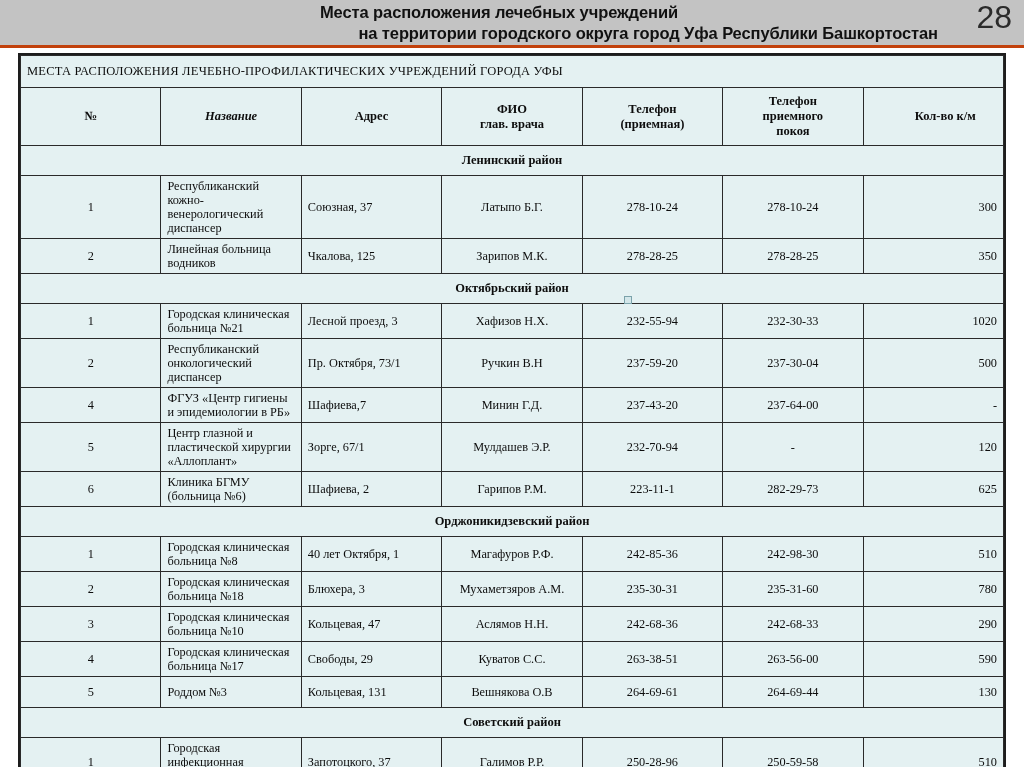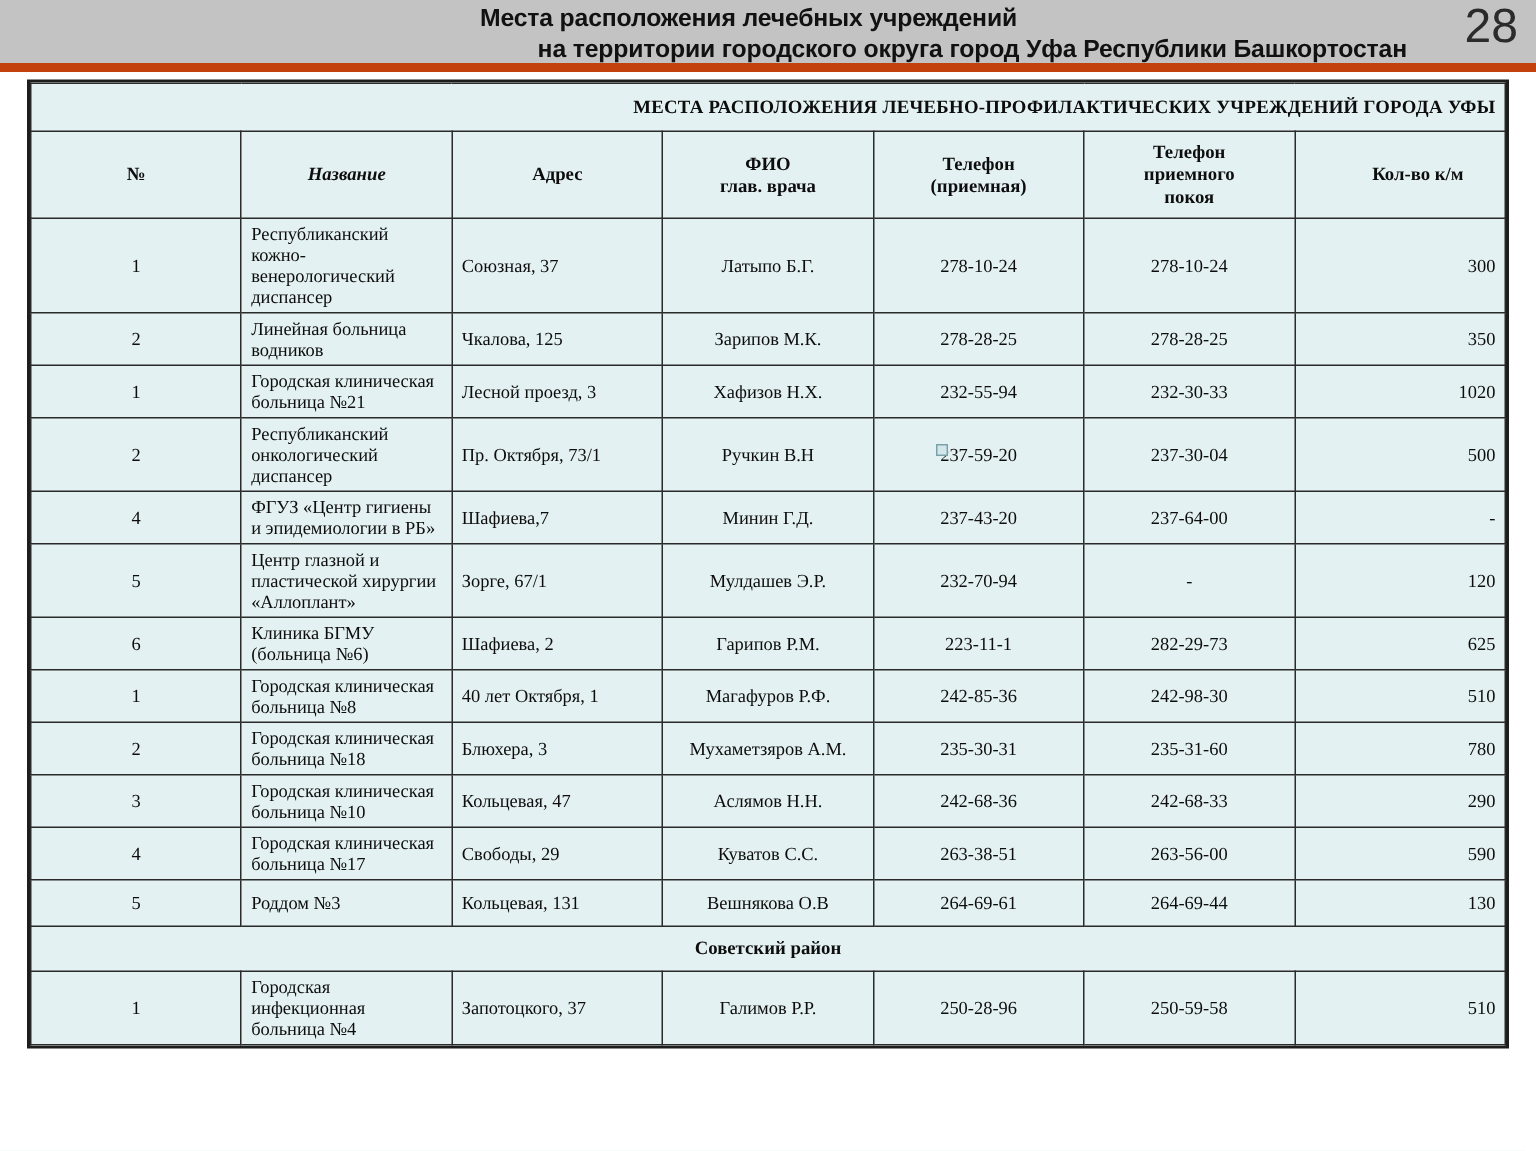--- a/index.html
+++ b/index.html
@@ -16,21 +16,21 @@
     -webkit-font-smoothing: antialiased;
   }
 
   
   .slide-header {
     position: relative;
     width: 1024px;
     height: 48px;
     background: #c3c3c3;
     box-sizing: border-box;
-    border-bottom: 6px solid #c2410c;
+    border-bottom: 3px solid #c2410c;
   }
   .slide-title {
     position: absolute;
     left: 60px;
     right: 86px;
     top: 2px;
     text-align: center;
     font-family: "Liberation Sans", "DejaVu Sans", sans-serif;
     font-weight: bold;
     font-size: 16.5px;
@@ -68,22 +68,22 @@
   table.lpu td, table.lpu th {
     border: 1px solid #2a2a2a;
     box-sizing: border-box;
     color: #0d0d0d;
     background: #e4f1f2;
   }
 
   
   .banner td {
     background: #b7dde0;
-    text-align: right;
-    font-weight: bold;
+    text-align: left;
+    font-weight: normal;
     font-size: 12.5px;
     letter-spacing: 0.2px;
     height: 32px;
     padding: 4px 6px;
     border-bottom: 2px solid #1d1d1d;
   }
 
   
   .colhead th {
     background: #e4f1f2;
@@ -178,37 +178,43 @@
           <span>Телефон</span>
           <span class="sub">(приемная)</span>
         </th>
         <th class="h-tel2">
           <span>Телефон</span>
           <span class="sub">приемного</span>
           <span class="sub">покоя</span>
         </th>
         <th class="h-beds">Кол-во к/м</th>
       </tr>
+    <tr class="district">
+          <td colspan="7">Ленинский район</td>
+        </tr>
         <tr class="data">
           <td class="c-num">1</td>
           <td class="c-name">Республиканский кожно-венерологический диспансер</td>
           <td class="c-addr">Союзная, 37</td>
           <td class="c-fio">Латыпо Б.Г.</td>
           <td class="c-tel1">278-10-24</td>
           <td class="c-tel2">278-10-24</td>
           <td class="c-beds">300</td>
         </tr>
         <tr class="data">
           <td class="c-num">2</td>
           <td class="c-name">Линейная больница водников</td>
           <td class="c-addr">Чкалова, 125</td>
           <td class="c-fio">Зарипов М.К.</td>
           <td class="c-tel1">278-28-25</td>
           <td class="c-tel2">278-28-25</td>
           <td class="c-beds">350</td>
+        </tr>
+        <tr class="district">
+          <td colspan="7">Октябрьский район</td>
         </tr>
         <tr class="data">
           <td class="c-num">1</td>
           <td class="c-name">Городская клиническая больница №21</td>
           <td class="c-addr">Лесной проезд, 3</td>
           <td class="c-fio">Хафизов Н.Х.</td>
           <td class="c-tel1">232-55-94</td>
           <td class="c-tel2">232-30-33</td>
           <td class="c-beds">1020</td>
         </tr>
@@ -241,20 +247,23 @@
         </tr>
         <tr class="data">
           <td class="c-num">6</td>
           <td class="c-name">Клиника БГМУ (больница №6)</td>
           <td class="c-addr">Шафиева, 2</td>
           <td class="c-fio">Гарипов Р.М.</td>
           <td class="c-tel1">223-11-1</td>
           <td class="c-tel2">282-29-73</td>
           <td class="c-beds">625</td>
         </tr>
+        <tr class="district">
+          <td colspan="7">Орджоникидзевский район</td>
+        </tr>
         <tr class="data">
           <td class="c-num">1</td>
           <td class="c-name">Городская клиническая больница №8</td>
           <td class="c-addr">40 лет Октября, 1</td>
           <td class="c-fio">Магафуров Р.Ф.</td>
           <td class="c-tel1">242-85-36</td>
           <td class="c-tel2">242-98-30</td>
           <td class="c-beds">510</td>
         </tr>
         <tr class="data">

